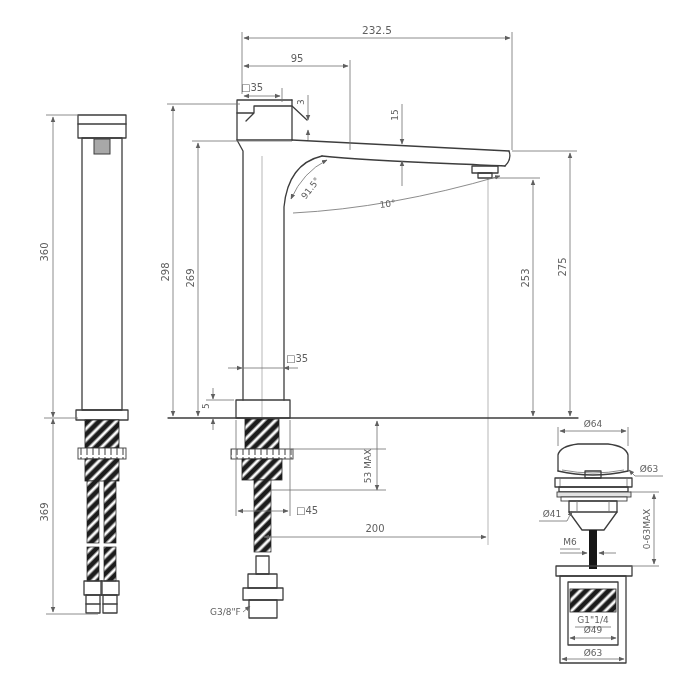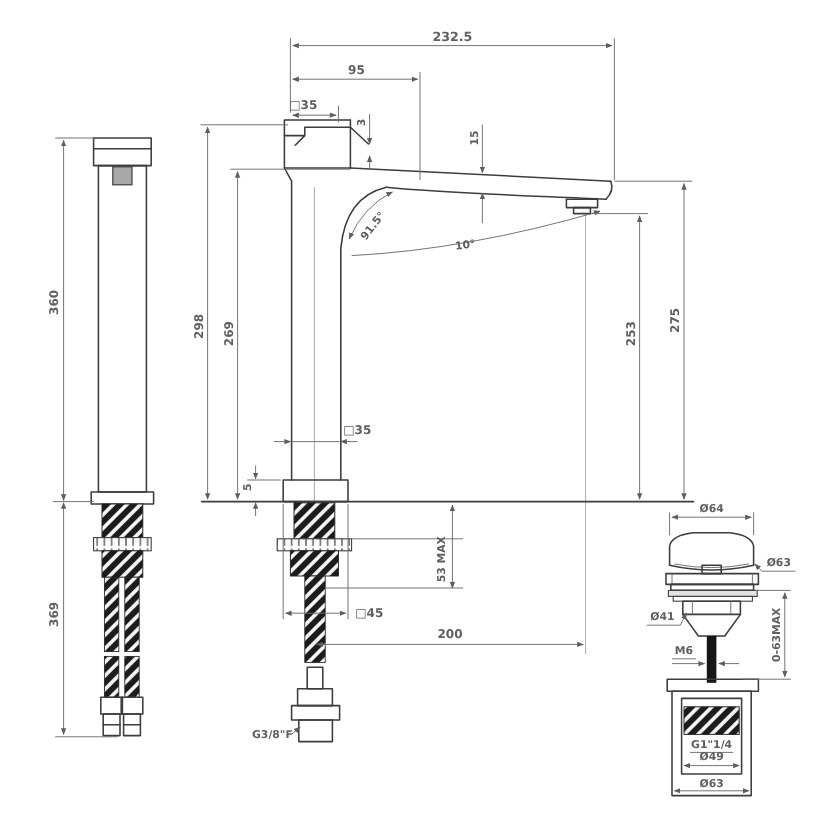--- a/index.html
+++ b/index.html
@@ -1,17 +1,17 @@
 <!DOCTYPE html>
 <html><head>
 <meta charset="utf-8">
 <style>
   html,body{margin:0;padding:0;background:#ffffff;}
   .canvas{width:700px;height:700px;position:relative;background:#ffffff;overflow:hidden;
-          font-family:"DejaVu Sans","Liberation Sans",sans-serif;font-weight:bold;}
+          font-family:"DejaVu Sans","Liberation Sans",sans-serif;}
   svg text{font-family:"DejaVu Sans","Liberation Sans",sans-serif;fill:#5f5f5f;font-size:10px;}
   svg .big{font-size:10.5px;}
   svg .sm{font-size:9px;}
   .outline{stroke:#3d3d3d;stroke-width:1.3;fill:none;stroke-linejoin:round;stroke-linecap:round;}
   .thin{stroke:#6e6e6e;stroke-width:0.8;fill:none;}
   .dim{stroke:#6e6e6e;stroke-width:0.8;fill:none;}
   .cl{stroke:#9a9a9a;stroke-width:0.7;}
 </style>
 </head>
 <body>

